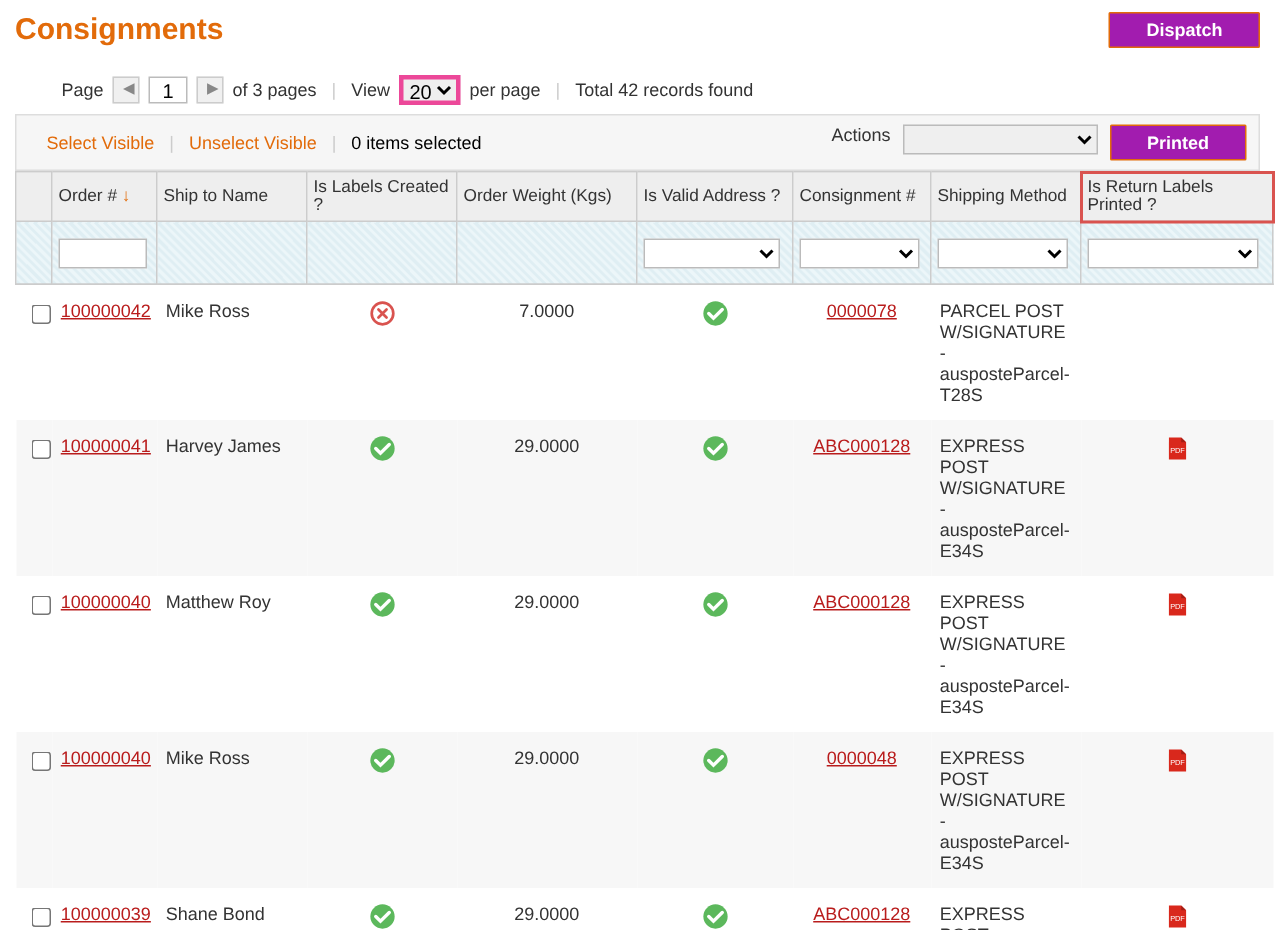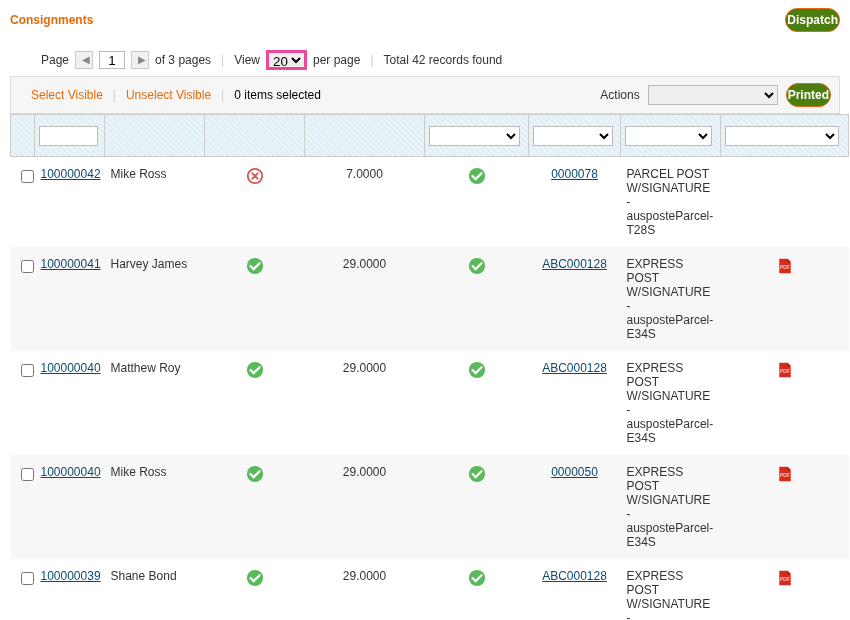--- a/index.html
+++ b/index.html
@@ -12,34 +12,34 @@
     width: 850px;
     padding: 8px 10px 14px 10px;
   }
   .header {
     display: flex;
     justify-content: space-between;
     align-items: center;
     margin-bottom: 18px;
   }
   .header h1 {
-    font-size: 12px;
+    font-size: 20px;
     color: #E26B0A;
     margin: 0;
     font-weight: bold;
   }
   .btn-orange {
-    background: #4d7c0f;
+    background: #a21caf;
     color: #fff;
     border: 1px solid #E26B0A;
-    padding: 4px 1px;
+    padding: 4px 24px;
     font-size: 12px;
     font-weight: bold;
     cursor: pointer;
-    border-radius: 12px;
+    border-radius: 1px;
   }
   .top-controls {
     display: flex;
     justify-content: space-between;
     align-items: center;
     margin-bottom: 6px;
     margin-left: 31px;
   }
   .paging {
     display: flex;
@@ -68,21 +68,21 @@
     border: 1px solid #ddd;
     padding: 6px 8px;
     display: flex;
     align-items: center;
     justify-content: space-between;
   }
   .action-links { display:flex; gap:10px; align-items:center;margin-left:12px; }
   .action-links a { color:#E26B0A; text-decoration:none; }
   .action-links .v-sep { color:#ccc; }
   .items-selected { color:#000000;text-align:right; }
-  .actions-right { display:flex; align-items:center; gap:8px; }
+  .actions-right { display:flex; gap:8px; }
   .actions-right select { width:130px; height:20px; border:1px solid #bbb; }
   table.grid {
     width: 100%;
     border-collapse: collapse;
     table-layout: fixed;
   }
   table.grid thead th {
     background: #eee;
     border: 1px solid #ccc;
     padding: 4px 4px;
@@ -106,21 +106,21 @@
     height:20px;
     background:#fff;
   }
   table.grid tbody td {
     border: 0;
     padding: 10px 6px;
     vertical-align: top;
     font-size:12px;
   }
   table.grid tbody tr:nth-child(even){ background:#f7f7f7; }
-  .link-orange { color:#0c4a6e; text-decoration: underline; }
+  .link-orange { color:#b91c1c; text-decoration: underline; }
   .sort-arrow { color:#E26B0A; font-weight:bold; }
   .icon-yes, .icon-no, .icon-pdf {
     display:inline-flex;
     width:18px; height:18px;
     align-items:center; justify-content:center;
   }
   .icon-yes svg circle { fill:#5CB85C; }
   .icon-no svg circle { fill:#fff; stroke:#d9534f; stroke-width:2; }
   .icon-pdf svg { width:18px; height:18px; }
   .center { text-align:center; }
@@ -173,20 +173,31 @@
       <col class="ord">
       <col class="name">
       <col class="lab">
     <col class="wgt">
       <col class="valid">
       <col class="cons">
       <col class="ship">
       <col class="ret">
   </colgroup>
   <thead>
+    <tr>
+      <th></th>
+      <th><span>Order #</span> <span class="sort-arrow">↓</span></th>
+      <th>Ship to Name</th>
+      <th>Is Labels Created ?</th>
+      <th>Order Weight (Kgs)</th>
+      <th>Is Valid Address ?</th>
+      <th>Consignment #</th>
+      <th>Shipping Method</th>
+      <th class="highlight">Is Return Labels Printed ?</th>
+    </tr>
     <tr class="filters">
       <th><span style="font-size:0;"></span></th>
       <th><input type="text" style=""></th>
       <th></th>
       <th></th>
       <th></th>
       <th><select><option></option></select></th>
       <th><select><option></option></select></th>
       <th><select><option></option></select></th>
       <th><select><option></option></select></th>
@@ -278,21 +289,21 @@
               <path d="M5 10 L8.5 13.5 L15 7" stroke="#fff" stroke-width="2.5" fill="none" stroke-linecap="round"></path>
             </svg>
           </span></td>
         <td class="center">29.0000</td>
         <td class="center"><span class="icon-yes">
             <svg viewBox="0 0 20 20" width="18" height="18">
               <circle cx="10" cy="10" r="9"></circle>
               <path d="M5 10 L8.5 13.5 L15 7" stroke="#fff" stroke-width="2.5" fill="none" stroke-linecap="round"></path>
             </svg>
           </span></td>
-        <td class="center"><a href="#" class="link-orange">0000050</a></td>
+        <td class="center"><a href="#" class="link-orange">0000048</a></td>
         <td>EXPRESS POST W/SIGNATURE - ausposteParcel-E34S</td>
         <td class="center"><span class="icon-pdf">
             <svg viewBox="0 0 22 22">
               <path d="M4 2 L14 2 L18 6 L18 20 L4 20 Z" fill="#d9281c"></path>
               <path d="M14 2 L14 6 L18 6 Z" fill="#a51e14"></path>
               <text x="11" y="15" font-size="6" fill="#fff" text-anchor="middle" font-family="Arial">PDF</text>
             </svg>
           </span></td>
       </tr>
       <tr>

